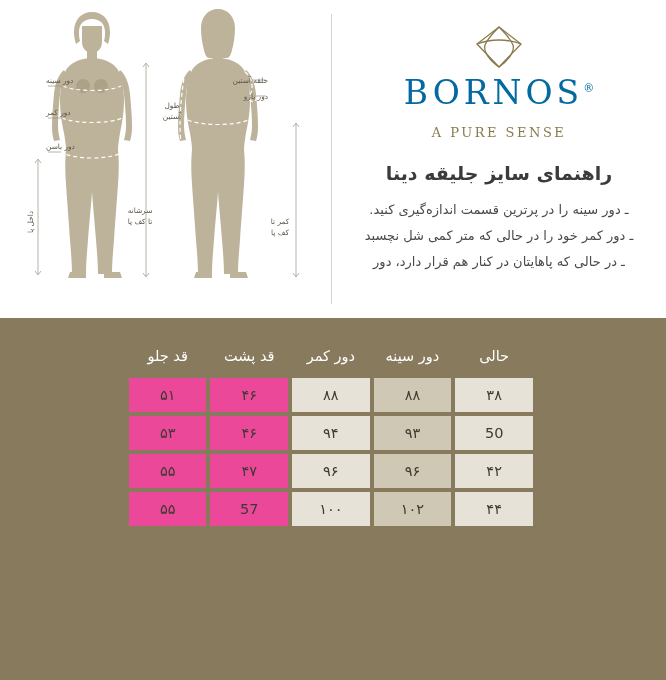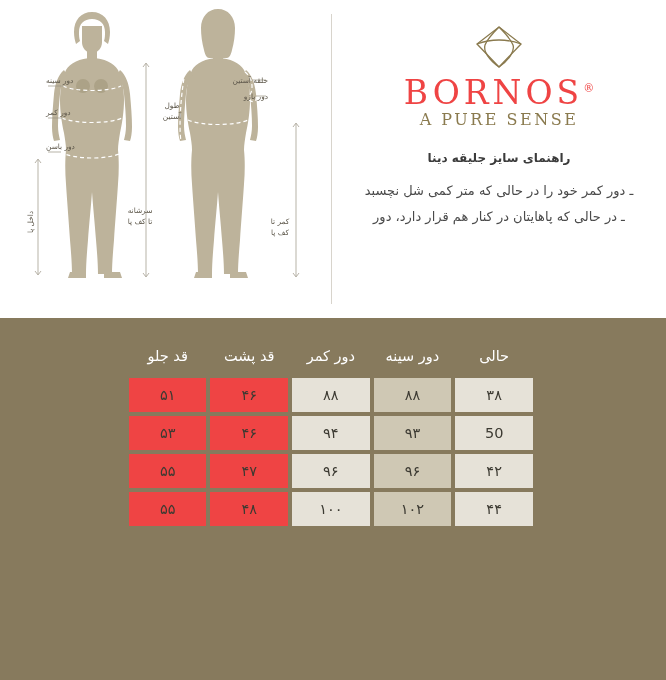--- a/index.html
+++ b/index.html
@@ -43,42 +43,42 @@
     text-align: center;
   }
   .brand-mark {
     margin: 24px auto 6px auto;
     width: 60px; height: 46px;
   }
   .brand-name {
     font-family: "DejaVu Serif", "Liberation Serif", serif;
     font-size: 33px;
     letter-spacing: 4px;
-    color: #ef4444;
+    color: #0369a1;
     direction: ltr;
     line-height: 1;
     margin-top: 2px;
   }
   .brand-name sup {
     font-size: 11px;
     letter-spacing: 0;
     vertical-align: super;
   }
   .brand-tagline {
     font-family: "DejaVu Serif", "Liberation Serif", serif;
-    font-size: 16px;
+    font-size: 13px;
     letter-spacing: 2.5px;
     color: #8a7a4e;
     direction: ltr;
-    margin-top: 1px;
+    margin-top: 16px;
   }
 
   .guide-title {
     margin-top: 22px;
-    font-size: 12px;
+    font-size: 19px;
     font-weight: bold;
     color: #3b3b3b;
     direction: rtl;
     letter-spacing: 0;
   }
 
   .guide-lines {
     margin: 14px 14px 0 14px;
     direction: rtl;
     color: #4a4a4a;
@@ -113,21 +113,21 @@
     text-align: center;
   }
   .size-table td {
     text-align: center;
     font-size: 14.5px;
     color: #3c3a32;
     padding: 9px 0;
     width: 80px;
   }
   td.cell-a { background: #e6e2d8; }
-  td.cell-b { background: #ef4444; }
+  td.cell-b { background: #ec4899; }
   td.cell-c { background: #cfc8b4; }
 
   svg { display: block; }
   .lbl {
     font-family: "DejaVu Sans", "Liberation Sans", sans-serif;
     font-size: 7.4px;
     fill: #5d574a;
   }
 </style>
 </head>
@@ -255,20 +255,21 @@
       </svg>
     </div>
 
     <div class="brand-name"><span>BORNOS</span><sup>®</sup></div>
 
     <div class="brand-tagline">A PURE SENSE</div>
 
     <div class="guide-title">راهنمای سایز جلیقه دینا</div>
 
     <div class="guide-lines">
+      <div class="guide-line">ـ دور سینه را در پرترین قسمت اندازه‌گیری کنید.</div>
       <div class="guide-line">ـ دور کمر خود را در حالی که متر کمی شل نچسبد</div>
       <div class="guide-line">ـ در حالی که پاهایتان در کنار هم قرار دارد، دور</div>
     </div>
   </div>
 </div>
 
 <div class="bottom-panel">
   <table class="size-table">
     <thead>
       <tr>
@@ -298,18 +299,18 @@
         <td class="cell-a">۴۲</td>
         <td class="cell-c">۹۶</td>
         <td class="cell-a">۹۶</td>
         <td class="cell-b">۴۷</td>
         <td class="cell-b">۵۵</td>
       </tr>
       <tr>
         <td class="cell-a">۴۴</td>
         <td class="cell-c">۱۰۲</td>
         <td class="cell-a">۱۰۰</td>
-        <td class="cell-b">۴۸</td>
+        <td class="cell-b">57</td>
         <td class="cell-b">۵۵</td>
       </tr>
     </tbody>
   </table>
 </div>
 
 </body></html>

